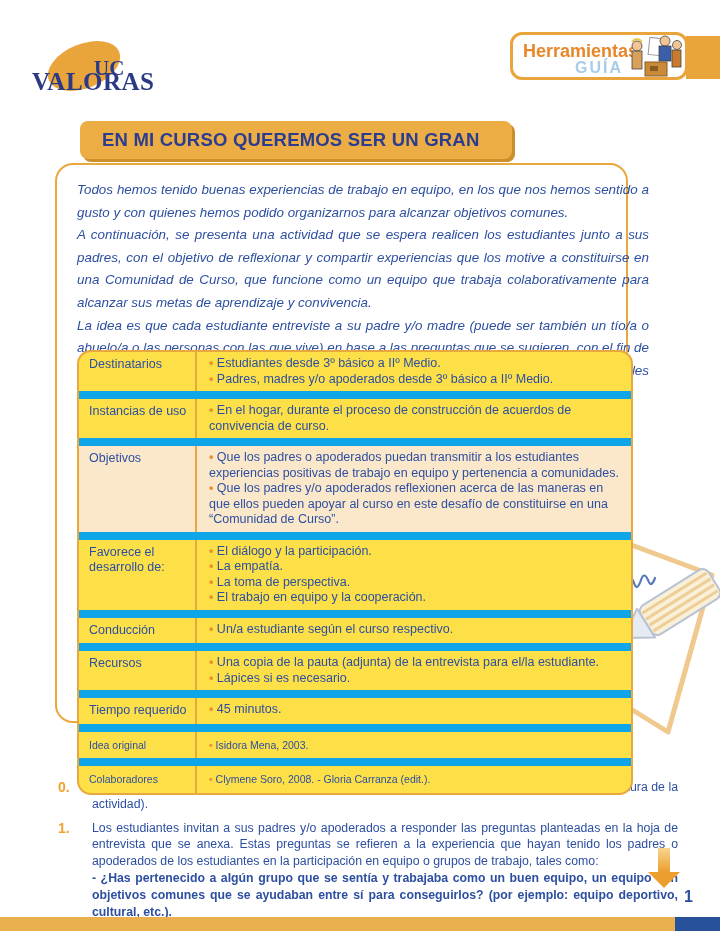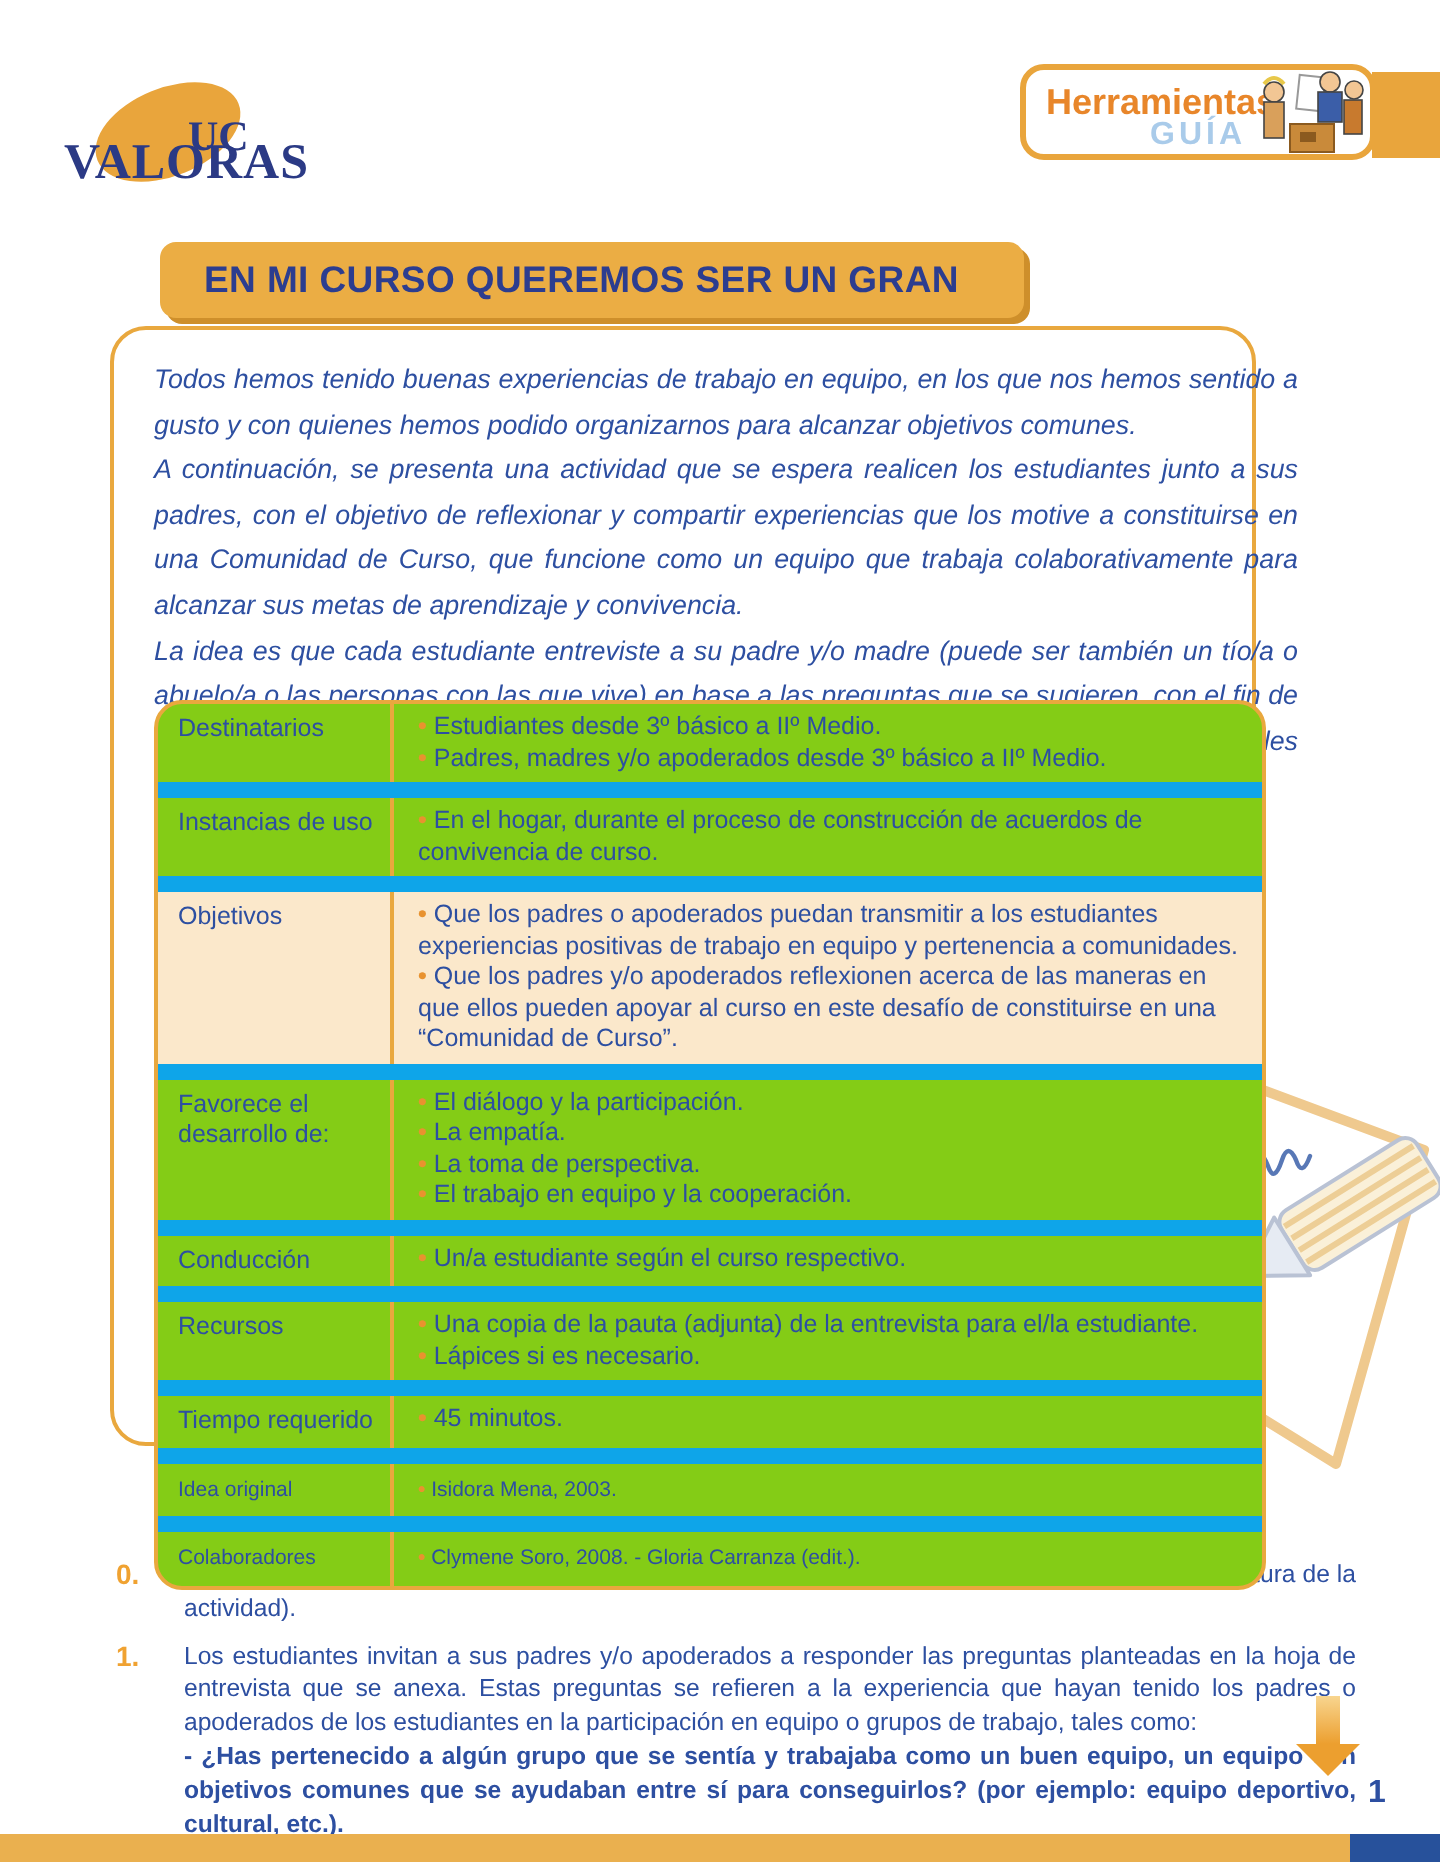--- a/index.html
+++ b/index.html
@@ -30,21 +30,21 @@
       font-size:18.5px;font-weight:bold;color:#2C3D8F;letter-spacing:.2px;}
 
   
   .main-box{position:absolute;left:55px;top:163px;width:573px;height:560px;
       border:2.5px solid #E9A83E;border-radius:18px;box-sizing:border-box;background:#fff;}
   .intro{position:absolute;left:20px;top:14px;width:572px;z-index:2;
       font-size:13.4px;font-style:italic;color:#2D4FA1;line-height:22.6px;text-align:justify;}
   .intro p{margin:0;}
 
   
-  .info-table{position:absolute;left:20px;top:185px;width:552px;z-index:3;background:#84cc16;
+  .info-table{position:absolute;left:20px;top:185px;width:552px;z-index:3;background:#fde047;
       border:2px solid #E9A83E;border-radius:14px;overflow:hidden;}
   .t-row{display:flex;border-top:8px solid #0ea5e9;}
   .t-row:first-child{border-top:none;}
   .t-label{width:118px;flex:0 0 118px;border-right:2px solid #E9A83E;
       padding:5px 4px 5px 10px;box-sizing:border-box;
       color:#2D4FA1;font-size:12.5px;line-height:15.5px;}
   .t-items{flex:1;padding:4px 10px 4px 12px;}
   .t-item{color:#2D4FA1;font-size:12.5px;line-height:15.5px;}
   .t-item::before{content:"• ";color:#E8922F;font-weight:bold;}
   .t-row.hl{background:#FBE8CB;}

